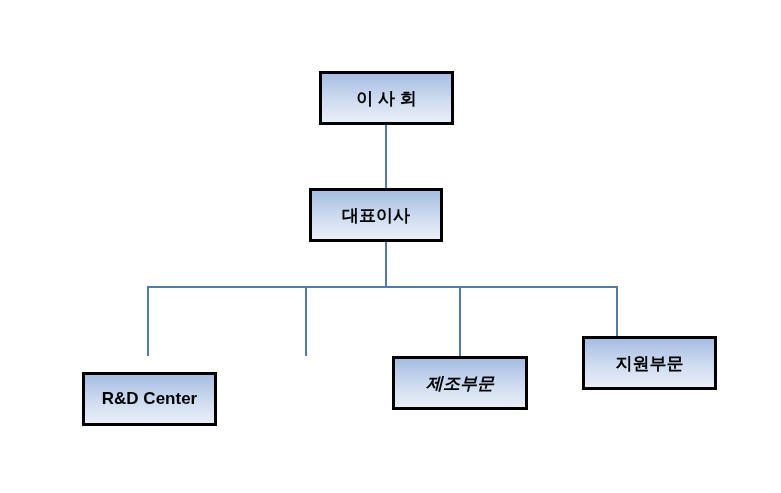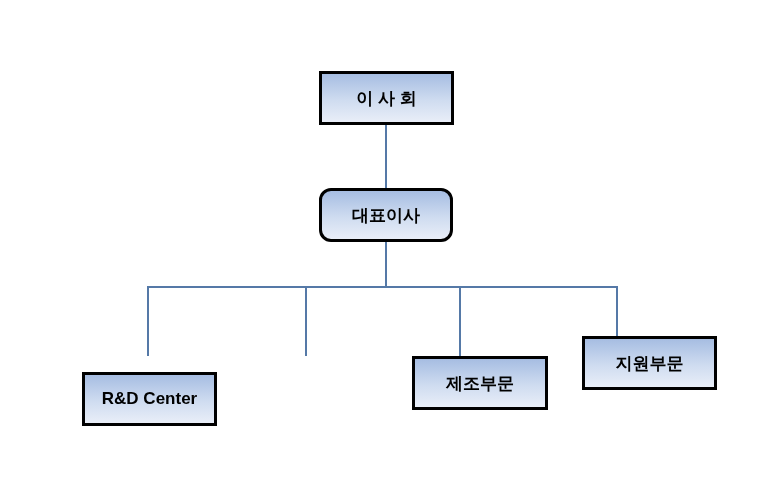--- a/index.html
+++ b/index.html
@@ -40,25 +40,25 @@
   .line{
     position:absolute;
     background:var(--connector);
   }
   .vline{width:2px;}
   .hline{height:2px;}
 
   
   .box-board{left:319px;top:71px;width:135px;}
   
-  .box-ceo{left:319px;top:188px;width:134px;border-radius:12px;}
+  .box-ceo{left:309px;top:188px;width:134px;}
   
   .box-div0{left:82px;top:356px;width:135px;margin-top:16px;}
   .box-div1{left:239px;top:356px;width:134px;}
-  .box-div2{left:412px;top:356px;width:136px;}
+  .box-div2{left:392px;top:356px;width:136px;font-style:italic;}
   .box-div3{left:547px;top:336px;width:135px;margin-left:35px;}
 
   
   .conn-board-ceo{left:385px;top:125px;height:63px;}
   .conn-ceo-bus{left:385px;top:242px;height:45px;}
   .conn-bus{left:147px;top:286px;width:471px;}
   .conn-drop0{left:147px;top:286px;height:70px;}
   .conn-drop1{left:305px;top:286px;height:70px;}
   .conn-drop2{left:459px;top:286px;height:70px;}
   .conn-drop3{left:616px;top:286px;height:70px;}

